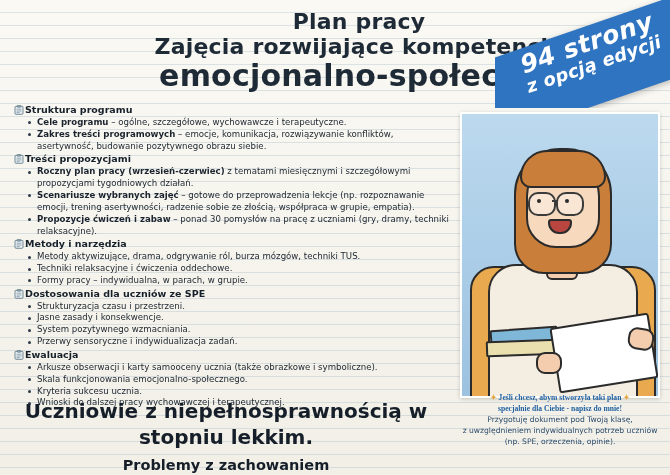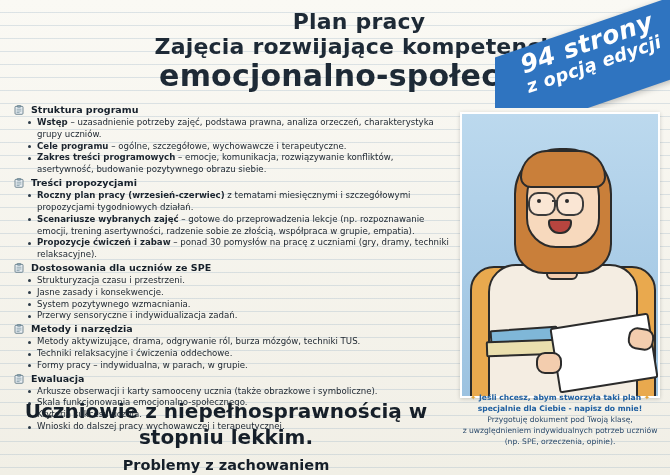--- a/index.html
+++ b/index.html
@@ -101,21 +101,21 @@
     top: 104px;
     left: 14px;
     width: 438px;
   }
   .section {
     margin-bottom: 1px;
   }
   .section-head {
     display: flex;
     align-items: flex-start;
-    gap: 7px;
+    gap: 1px;
     font-size: 9.5px;
     font-weight: bold;
     color: #16202b;
     line-height: 1.35;
   }
   .sec-icon {
     flex: 0 0 auto;
     width: 10px;
     height: 10px;
     margin-top: 1px;
@@ -341,20 +341,21 @@
     text-align: center;
     color: #2b4a6b;
   }
   .note-line {
     font-size: 7.6px;
     line-height: 1.45;
   }
   .note-line.accent {
     color: #1f5fa0;
     font-weight: bold;
+    font-family: Liberation Serif, serif;
   }
   .star { color: #e3a53a; }
 </style>
 </head>
 <body>
 
 <div id="page">
 
   <div id="header">
     <div class="title-line" id="title-1">Plan pracy</div>
@@ -379,21 +380,20 @@
               <rect x="1" y="1.3" width="8" height="8" rx="1" fill="#e9eef2" stroke="#55707f" stroke-width=".8"></rect>
               <rect x="3.2" y="0.4" width="3.6" height="1.8" rx=".6" fill="#8fa9b6" stroke="#55707f" stroke-width=".6"></rect>
               <line x1="2.6" y1="4.2" x2="7.4" y2="4.2" stroke="#6d8b99" stroke-width=".7"></line>
               <line x1="2.6" y1="6" x2="7.4" y2="6" stroke="#6d8b99" stroke-width=".7"></line>
               <line x1="2.6" y1="7.6" x2="5.6" y2="7.6" stroke="#6d8b99" stroke-width=".7"></line>
             </svg>
         </span>
         <span>Struktura programu</span>
       </div>
       <ul class="bullets">
-        <li><b>Wstęp</b><span> – uzasadnienie potrzeby zajęć, podstawa prawna, analiza orzeczeń, charakterystyka grupy uczniów.</span></li>
         <li><b>Cele programu</b><span> – ogólne, szczegółowe, wychowawcze i terapeutyczne.</span></li>
         <li><b>Zakres treści programowych</b><span> – emocje, komunikacja, rozwiązywanie konfliktów, asertywność, budowanie pozytywnego obrazu siebie.</span></li>
       </ul>
     </div>
 
     <div class="section">
       <div class="section-head">
         <span class="sec-icon">
           <svg width="10" height="10" viewBox="0 0 10 10">
               <rect x="1" y="1.3" width="8" height="8" rx="1" fill="#e9eef2" stroke="#55707f" stroke-width=".8"></rect>
@@ -416,47 +416,47 @@
       <div class="section-head">
         <span class="sec-icon">
           <svg width="10" height="10" viewBox="0 0 10 10">
               <rect x="1" y="1.3" width="8" height="8" rx="1" fill="#e9eef2" stroke="#55707f" stroke-width=".8"></rect>
               <rect x="3.2" y="0.4" width="3.6" height="1.8" rx=".6" fill="#8fa9b6" stroke="#55707f" stroke-width=".6"></rect>
               <line x1="2.6" y1="4.2" x2="7.4" y2="4.2" stroke="#6d8b99" stroke-width=".7"></line>
               <line x1="2.6" y1="6" x2="7.4" y2="6" stroke="#6d8b99" stroke-width=".7"></line>
               <line x1="2.6" y1="7.6" x2="5.6" y2="7.6" stroke="#6d8b99" stroke-width=".7"></line>
             </svg>
         </span>
-        <span>Dostosowania dla uczniów ze SPE</span>
+        <span>Metody i narzędzia</span>
       </div>
       <ul class="bullets">
-        <li><span>Strukturyzacja czasu i przestrzeni.</span></li>
-        <li><span>Jasne zasady i konsekwencje.</span></li>
-        <li><span>System pozytywnego wzmacniania.</span></li>
-        <li><span>Przerwy sensoryczne i indywidualizacja zadań.</span></li>
+        <li><span>Metody aktywizujące, drama, odgrywanie ról, burza mózgów, techniki TUS.</span></li>
+        <li><span>Techniki relaksacyjne i ćwiczenia oddechowe.</span></li>
+        <li><span>Formy pracy – indywidualna, w parach, w grupie.</span></li>
       </ul>
     </div>
 
     <div class="section">
       <div class="section-head">
         <span class="sec-icon">
           <svg width="10" height="10" viewBox="0 0 10 10">
               <rect x="1" y="1.3" width="8" height="8" rx="1" fill="#e9eef2" stroke="#55707f" stroke-width=".8"></rect>
               <rect x="3.2" y="0.4" width="3.6" height="1.8" rx=".6" fill="#8fa9b6" stroke="#55707f" stroke-width=".6"></rect>
               <line x1="2.6" y1="4.2" x2="7.4" y2="4.2" stroke="#6d8b99" stroke-width=".7"></line>
               <line x1="2.6" y1="6" x2="7.4" y2="6" stroke="#6d8b99" stroke-width=".7"></line>
               <line x1="2.6" y1="7.6" x2="5.6" y2="7.6" stroke="#6d8b99" stroke-width=".7"></line>
             </svg>
         </span>
-        <span>Metody i narzędzia</span>
+        <span>Dostosowania dla uczniów ze SPE</span>
       </div>
       <ul class="bullets">
-        <li><span>Metody aktywizujące, drama, odgrywanie ról, burza mózgów, techniki TUS.</span></li>
-        <li><span>Techniki relaksacyjne i ćwiczenia oddechowe.</span></li>
-        <li><span>Formy pracy – indywidualna, w parach, w grupie.</span></li>
+        <li><span>Strukturyzacja czasu i przestrzeni.</span></li>
+        <li><span>Jasne zasady i konsekwencje.</span></li>
+        <li><span>System pozytywnego wzmacniania.</span></li>
+        <li><span>Przerwy sensoryczne i indywidualizacja zadań.</span></li>
       </ul>
     </div>
 
     <div class="section">
       <div class="section-head">
         <span class="sec-icon">
           <svg width="10" height="10" viewBox="0 0 10 10">
               <rect x="1" y="1.3" width="8" height="8" rx="1" fill="#e9eef2" stroke="#55707f" stroke-width=".8"></rect>
               <rect x="3.2" y="0.4" width="3.6" height="1.8" rx=".6" fill="#8fa9b6" stroke="#55707f" stroke-width=".6"></rect>
               <line x1="2.6" y1="4.2" x2="7.4" y2="4.2" stroke="#6d8b99" stroke-width=".7"></line>

